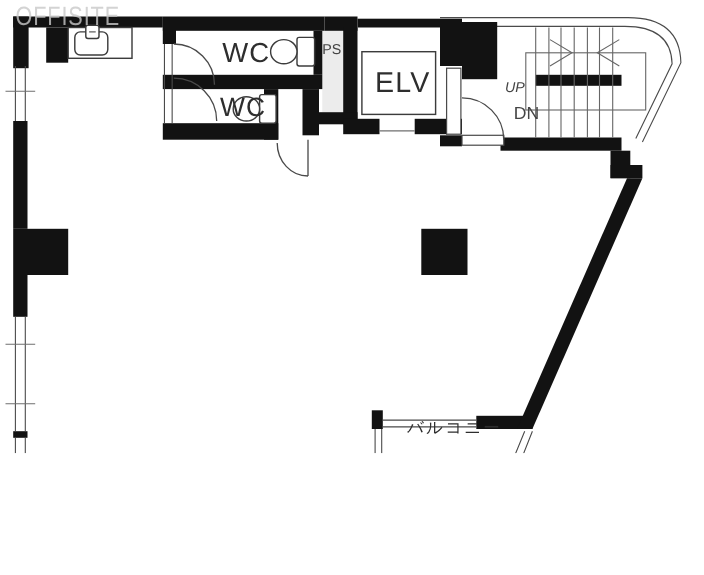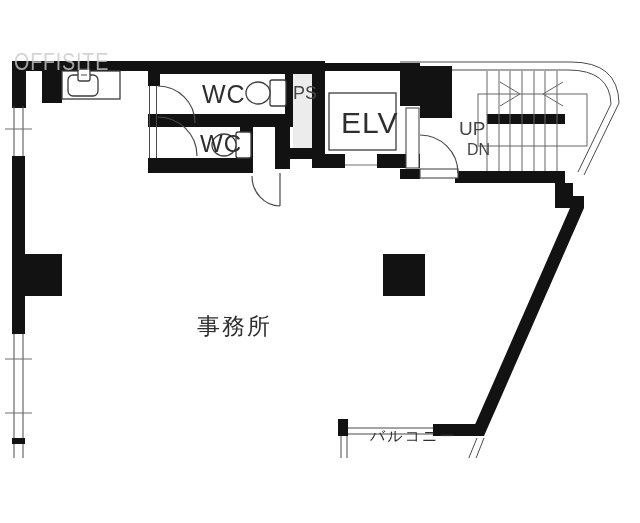--- a/index.html
+++ b/index.html
@@ -1,21 +1,21 @@
 <!DOCTYPE html>
 <html style="--wall: #121212; --line: #4a4a4a; --tick: #6f6f6f; --tread: #666666; --watermark: #c9c9c9; --ps_fill: #ececec; --label: #2e2e2e; --sublabel: #454545;"><head>
 <meta charset="utf-8">
 <style>
   :root{
     --wall:#121212; --line:#4a4a4a; --tick:#6f6f6f; --tread:#666666;
     --watermark:#c9c9c9; --ps_fill:#ececec; --label:#2e2e2e; --sublabel:#454545;
   }
   html,body{margin:0;padding:0;background:#ffffff;}
   #plan{position:relative;width:640px;height:412px;background:#fff;overflow:hidden;
-        font-family:"Liberation Sans","DejaVu Sans",sans-serif;margin-top:46px;}
+        font-family:"Liberation Sans","DejaVu Sans",sans-serif;}
   #plan svg{position:absolute;left:0;top:0;}
   .wall{fill:var(--wall);stroke:none;}
   .ln{stroke:var(--line);stroke-width:1.2;fill:none;}
   .thin{stroke:var(--line);stroke-width:1;fill:none;}
   .tick{stroke:var(--tick);stroke-width:1;fill:none;}
   .tread{stroke:var(--tread);stroke-width:1;fill:none;}
   .fx{stroke:#3c3c3c;stroke-width:1.3;fill:#ffffff;}
   .leaf{fill:#ffffff;stroke:var(--line);stroke-width:1.1;}
   .lbl{position:absolute;color:var(--label);line-height:1;white-space:nowrap;z-index:4;}
   .sub{color:var(--sublabel);}
@@ -144,24 +144,23 @@
       </g>
     </g>
   </svg>
 
   <div id="watermark">OFFISITE</div>
 
   <div class="lbl" style="left:202px;top:36px;font-size:25px;letter-spacing:1px;">WC</div>
 
   <div class="lbl" style="left:200px;top:86px;font-size:24px;letter-spacing:1px;">WC</div>
 
-  <div class="lbl sub" style="left:293px;top:38px;font-size:18px;">PS</div>
+  <div class="lbl sub" style="left:293px;top:38px;font-size:13px;">PS</div>
 
-  <div class="lbl" style="left:341px;top:62px;font-size:30px;letter-spacing:1px;">ELV</div>
+  <div class="lbl" style="left:341px;top:62px;font-size:26px;letter-spacing:1px;">ELV</div>
 
-  <div class="lbl sub" style="left:459px;top:73px;font-size:19px;">UP</div>
+  <div class="lbl sub" style="left:459px;top:73px;font-size:13px;font-style:italic;">UP</div>
 
   <div class="lbl sub" style="left:467px;top:96px;font-size:16px;">DN</div>
 
-  <div class="lbl" style="left:197px;top:269px;font-size:23px;letter-spacing:2px;">事務所</div>
 
   <div class="lbl" style="left:370px;top:382px;font-size:15px;letter-spacing:2px;">バルコニー</div>
 </div>
 
 </body></html>

